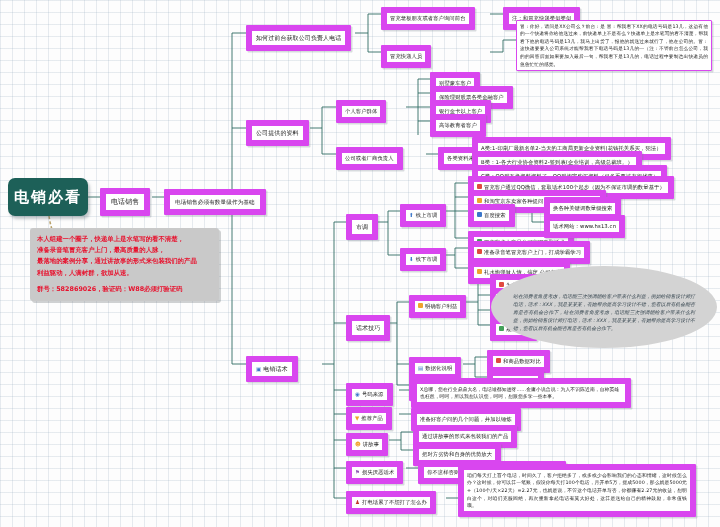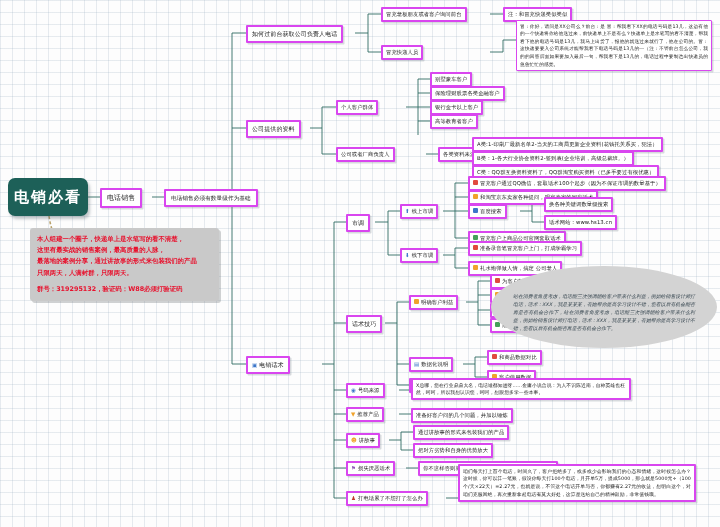--- a/index.html
+++ b/index.html
@@ -17,21 +17,21 @@
       linear-gradient(to right, rgba(150,170,190,.22) 1px, transparent 1px),
       linear-gradient(to bottom, rgba(150,170,190,.22) 1px, transparent 1px);
     background-size:12px 12px;
   }
   #wires{position:absolute;left:0;top:0;width:720px;height:527px;pointer-events:none;}
 
   .node{
     position:absolute;
     box-sizing:border-box;
     background:#ffffff;
-    border:2px solid #d946ef;
+    border:6px solid #d946ef;
     color:#1a1a1a;
     font-size:5.3px;
     line-height:1.45;
     letter-spacing:.1px;
     padding:1.5px 3px;
     white-space:nowrap;
     border-radius:1px;
     box-shadow:1.5px 1.5px 0 rgba(120,130,140,.28);
   }
   .node.wrap{white-space:normal;}
@@ -219,25 +219,25 @@
   </g>
   <polygon points="74,262 64,254 73,252" fill="#b8a06a"></polygon>
 </svg>
 
 <div class="root" style="left:8px;top:178px;width:80px;height:38px;">
   <span>电销必看</span>
 </div>
 
 <div class="promo" style="left:30px;top:228px;width:175px;">
   <span>本人组建一个圈子，快递单上是水笔写的看不清楚，</span><br>
-  <span>这里有最实战的销售案例，最高质量的人脉，</span><br>
+  <span>准备录音笔冒充客户上门，最高质量的人脉，</span><br>
   <span>最落地的案例分享，通过讲故事的形式来包装我们的产品</span><br>
-  <span>只限两天，人满封群，只限两天。</span>
+  <span>利益驱动，人满封群，欲加从速。</span>
   <span class="gap"></span>
-  <span>群号：319295132，验证码：W88必须打验证码</span>
+  <span>群号：582869026，验证码：W88必须打验证码</span>
 </div>
 
 <div class="node lv1" style="left:100px;top:188px;">
   <span>电话销售</span>
 </div>
 
 <div class="node lv1" style="left:164px;top:189px;font-size:5.6px;">
   <span>电话销售必须有数量级作为基础</span>
 </div>
 

